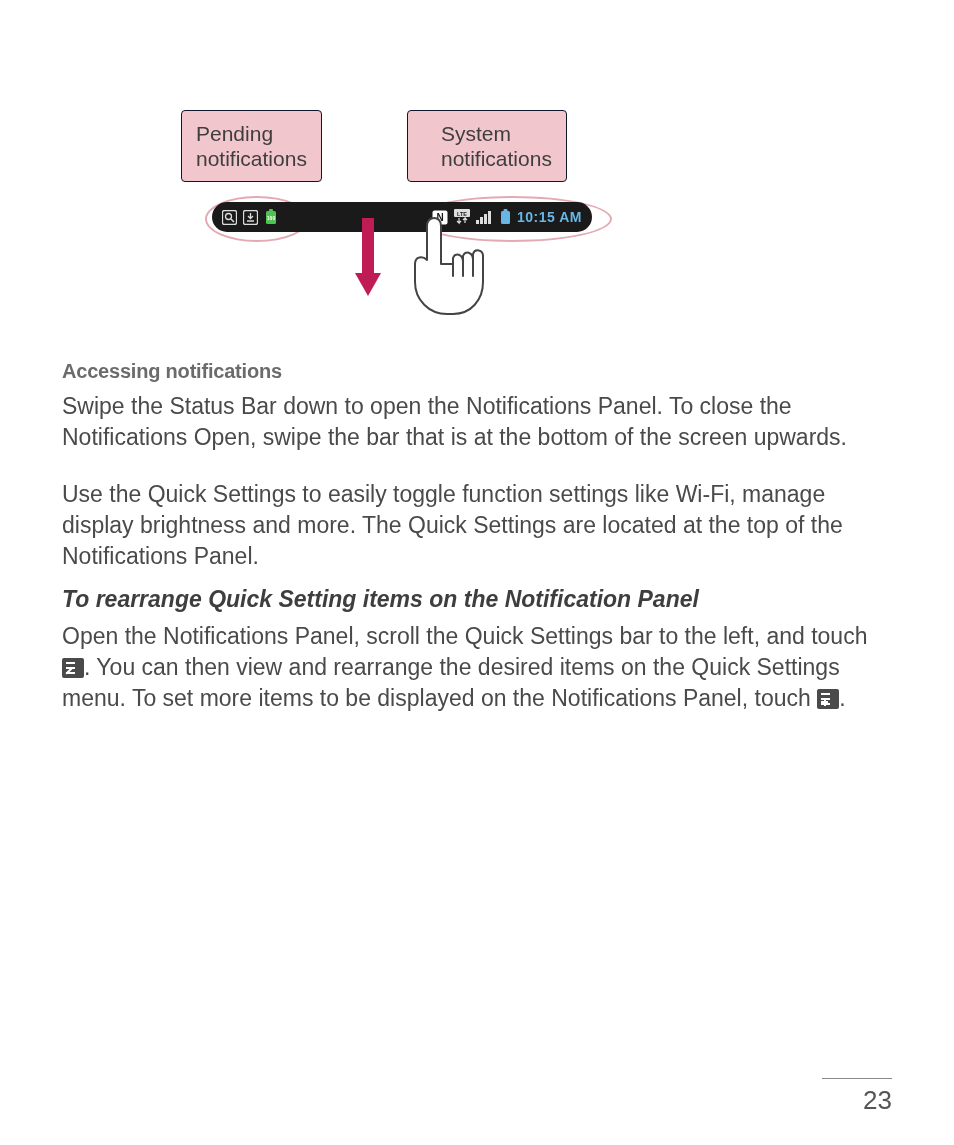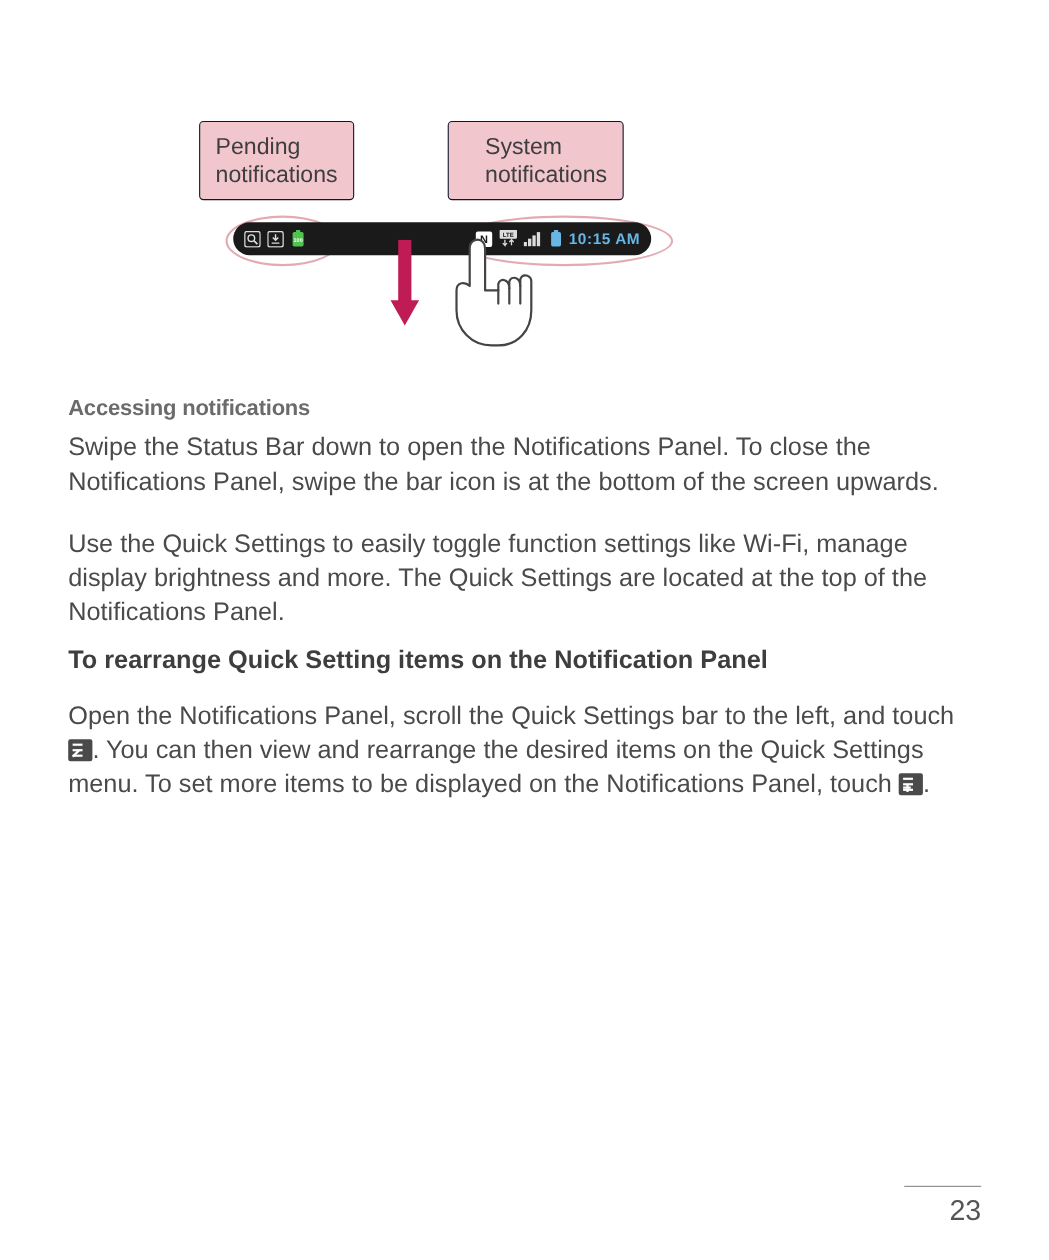--- a/index.html
+++ b/index.html
@@ -103,21 +103,22 @@
     line-height: 1.4;
     color: #4a4a4a;
     margin: 0 0 26px 0;
   }
   .note-box strong { font-weight: 700; }
 
   h3.subhead {
     font-size: 23px;
     font-weight: 700;
     color: #3e3e3e;
-    margin: 0 0 22px 0;
+    margin: 0 0 8px 0;
+    font-style: italic;
   }
   .inline-icon {
     display: inline-block;
     width: 22px;
     height: 20px;
     background: #4a4a4a;
     vertical-align: -3px;
     position: relative;
     border-radius: 2px;
   }
@@ -266,21 +267,21 @@
                  C48 12, 47 11, 46 10 Z"></path>
         <line x1="60" y1="54" x2="60" y2="66"></line>
         <line x1="70" y1="52" x2="70" y2="66"></line>
         <line x1="80" y1="50" x2="80" y2="66"></line>
       </g>
     </svg>
 
   </div>
 
   <h2 class="section">Accessing notifications</h2>
-  <p class="body">Swipe the Status Bar down to open the Notifications Panel. To close the Notifications Panel, swipe the bar icon is at the bottom of the screen upwards.</p>
+  <p class="body">Swipe the Status Bar down to open the Notifications Panel. To close the Notifications Open, swipe the bar that is at the bottom of the screen upwards.</p>
 
   <p class="body" style="margin-bottom:14px;">Use the Quick Settings to easily toggle function settings like Wi-Fi, manage display brightness and more. The Quick Settings are located at the top of the Notifications Panel.</p>
 
 
   <h3 class="subhead">To rearrange Quick Setting items on the Notification Panel</h3>
   <p class="body">
     <span>Open the Notifications Panel, scroll the Quick Settings bar to the left, and touch </span><span class="inline-icon edit"><span></span><span class="corner"></span></span><span>. You can then view and rearrange the desired items on the Quick Settings menu. To set more items to be displayed on the Notifications Panel, touch </span><span class="inline-icon add"><span></span><span class="corner"></span></span><span>.</span>
   </p>
 
   <div class="page-footer">

